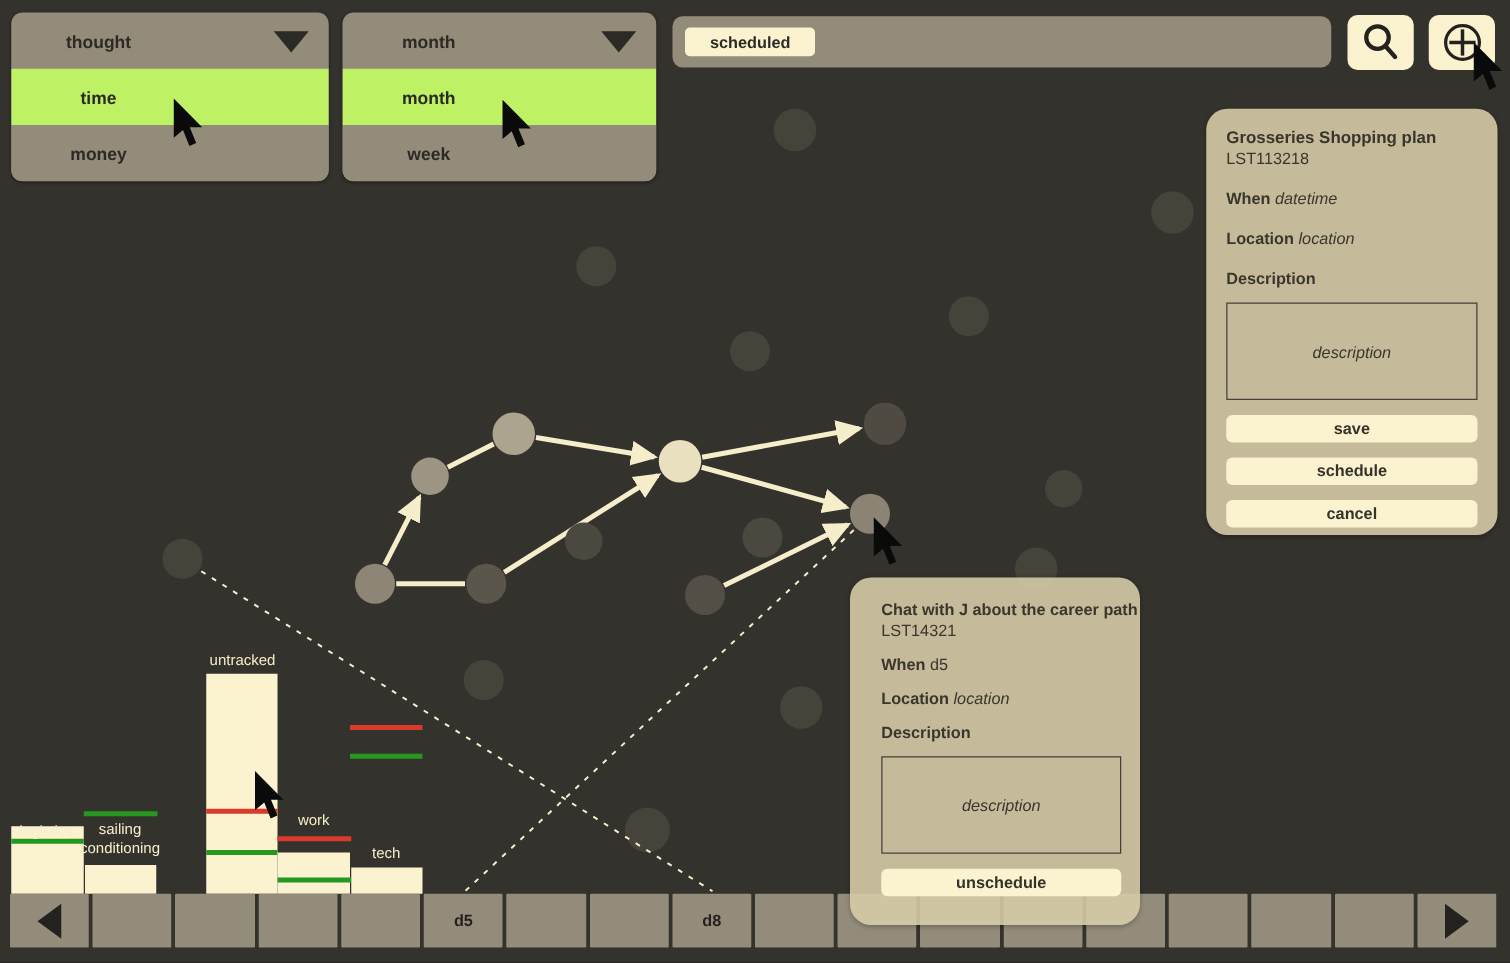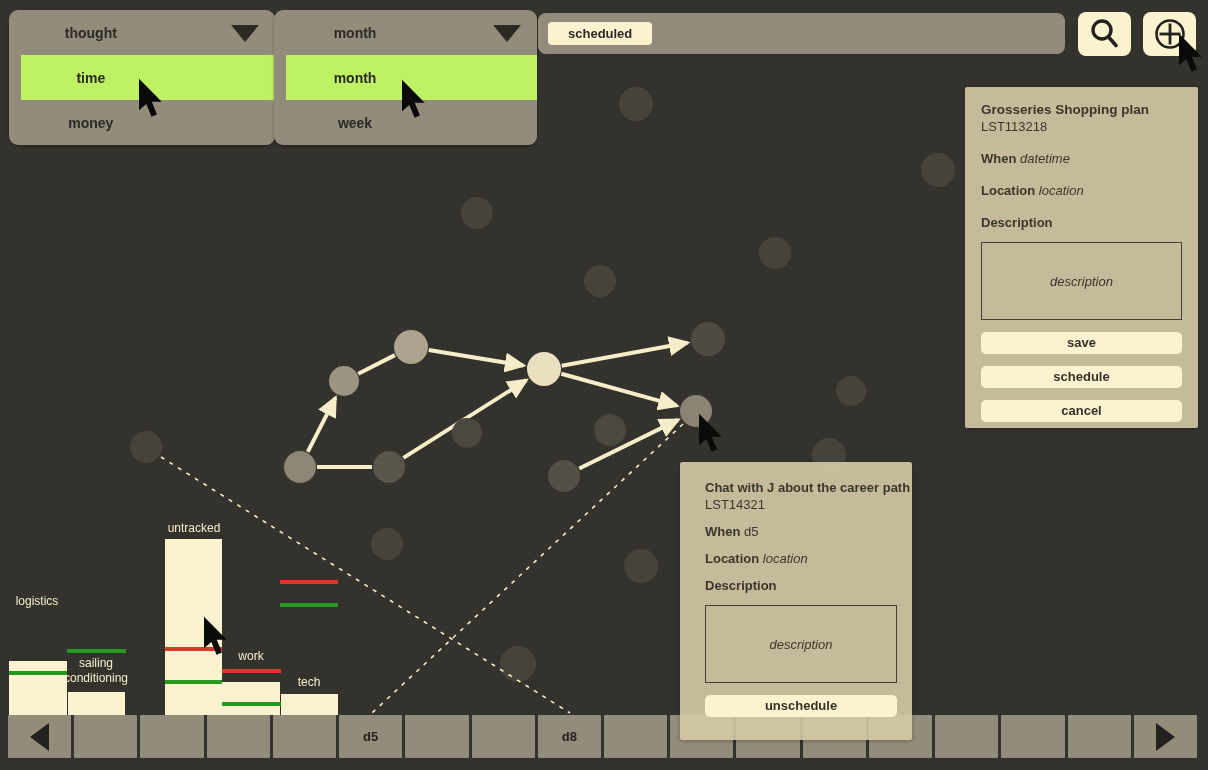--- a/index.html
+++ b/index.html
@@ -1,42 +1,42 @@
 <!DOCTYPE html>
 <html><head>
 <meta charset="utf-8">
 <style>
   html,body{margin:0;padding:0;background:#232220;}
   .stage{position:relative;width:1208px;height:770px;background:#34322d;overflow:hidden;
          font-family:"Liberation Sans",sans-serif;-webkit-font-smoothing:antialiased;}
 
   
   .dropdown{position:absolute;border-radius:9px;overflow:hidden;background:#948c7b;
-            box-shadow:0 1px 3px rgba(0,0,0,.35);padding-left:12px;}
+            box-shadow:0 1px 3px rgba(0,0,0,.35);}
   .dd-row{height:45px;display:flex;align-items:center;position:relative;
           font-weight:bold;font-size:14px;color:#2b2a25;}
   .dd-row .dd-label{width:55%;text-align:center;}
   .dd-option{background:#948c7b;}
   .dd-option.hl{background:#bef264;}
   .dd-caret{position:absolute;right:16px;top:15px;width:0;height:0;
             border-left:14px solid transparent;border-right:14px solid transparent;
             border-top:17px solid #2b2a25;}
   #dropdown-1{left:9px;top:10px;width:254px;}
   #dropdown-2{left:274px;top:10px;width:251px;}
 
   .searchbar{position:absolute;left:538px;top:13px;width:527px;height:41px;
              background:#948c7b;border-radius:8px;display:flex;align-items:center;}
   .chip{margin-left:10px;background:#fbf2d0;border-radius:4px;padding:4px 20px;
         font-weight:bold;font-size:13px;color:#2b2a25;}
   .icon-btn{position:absolute;top:12px;width:53px;height:44px;background:#fbf2d0;
             border-radius:8px;display:flex;align-items:center;justify-content:center;}
   #search-btn{left:1078px;} #add-btn{left:1143px;}
 
   
-  .panel{position:absolute;background:rgba(216,205,168,0.89);border-radius:2px;
+  .panel{position:absolute;background:rgba(216,205,168,0.89);border-radius:17px;
          color:#3a362c;font-size:13px;box-shadow:0 1px 4px rgba(0,0,0,.25);}
   .panel .inner{padding:15px 16px 12px 16px;}
   .panel .p-title{font-weight:bold;font-size:13.5px;white-space:nowrap;}
   .panel .p-id{margin-top:2px;}
   .panel .field{margin-top:17px;}
   .panel .f-label{font-weight:bold;}
   .panel .f-value{font-style:italic;}
   .panel .f-value.plain{font-style:normal;}
   .desc-box{margin-top:12px;border:1px solid #45413a;height:76px;display:flex;
             align-items:center;justify-content:center;font-style:italic;}
@@ -114,21 +114,21 @@
         <circle cx="708" cy="339" r="17" fill="#4f4b42"></circle>
         <circle cx="696" cy="411" r="16" fill="#8b8374"></circle>
         <circle cx="610" cy="430" r="16" fill="#4b483f"></circle>
         <circle cx="564" cy="476" r="16" fill="#534f46"></circle>
       </g>
   </svg>
 
   <div id="bars-layer">
       <div class="bar" style="left: 9px; top: 661px; width: 58px; height: 54px;"></div>
       <div class="bar-marker" style="left: 9px; top: 671px; width: 58px; background: rgb(39, 152, 31);"></div>
-      <div class="bar-label" style="left: 37px; top: 594px;">logistics</div>
+      <div class="bar-label" style="left: 37px; top: 658px;">logistics</div>
       <div class="bar" style="left: 68px; top: 692px; width: 57px; height: 23px;"></div>
       <div class="bar-marker" style="left: 67px; top: 649px; width: 59px; background: rgb(39, 152, 31);"></div>
       <div class="bar-label" style="left: 96px; top: 656px;">sailing
 conditioning</div>
       <div class="bar" style="left: 165px; top: 539px; width: 57px; height: 176px;"></div>
       <div class="bar-marker" style="left: 165px; top: 647px; width: 57px; background: rgb(217, 58, 43);"></div>
       <div class="bar-marker" style="left: 165px; top: 680px; width: 57px; background: rgb(39, 152, 31);"></div>
       <div class="bar-label" style="left: 194px; top: 521px;">untracked</div>
       <div class="bar" style="left: 222px; top: 682px; width: 58px; height: 33px;"></div>
       <div class="bar-marker" style="left: 222px; top: 669px; width: 59px; background: rgb(217, 58, 43);"></div>

